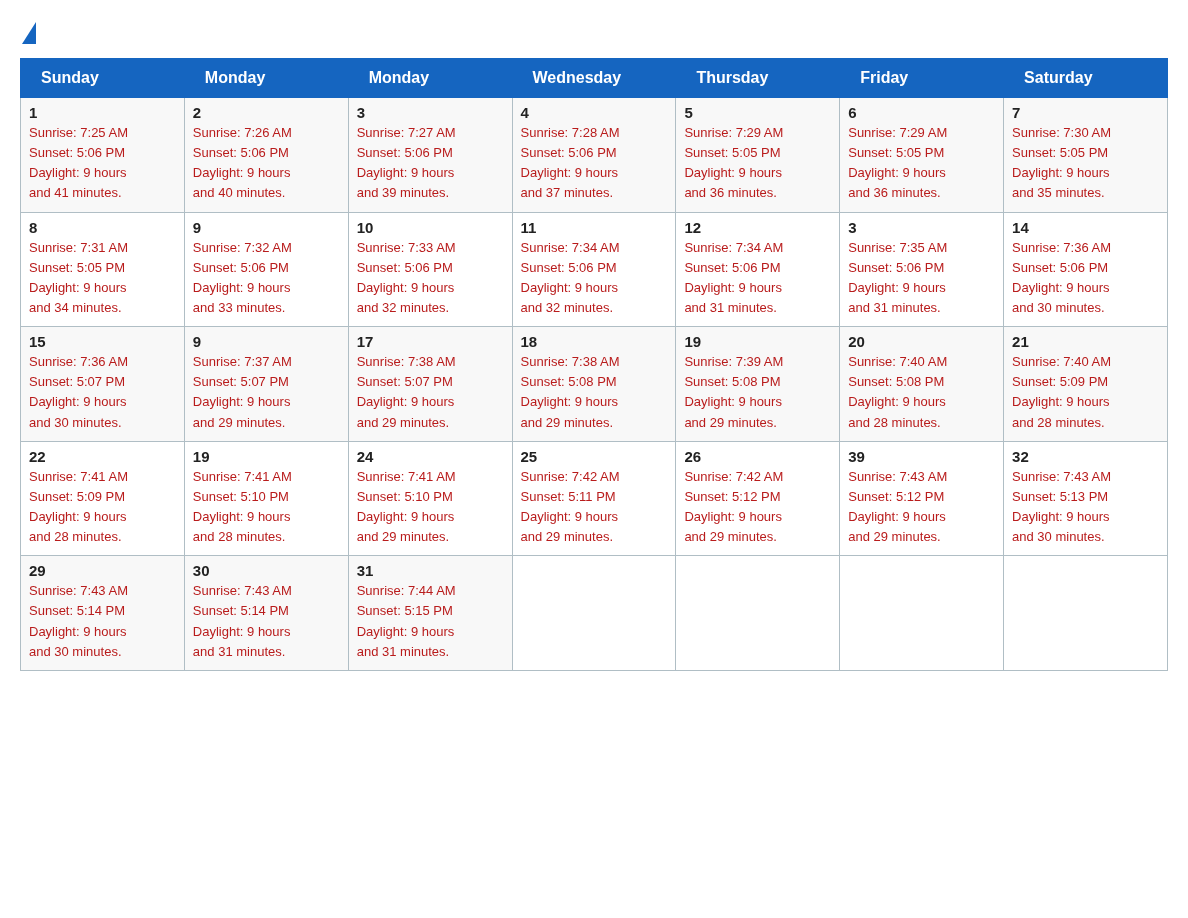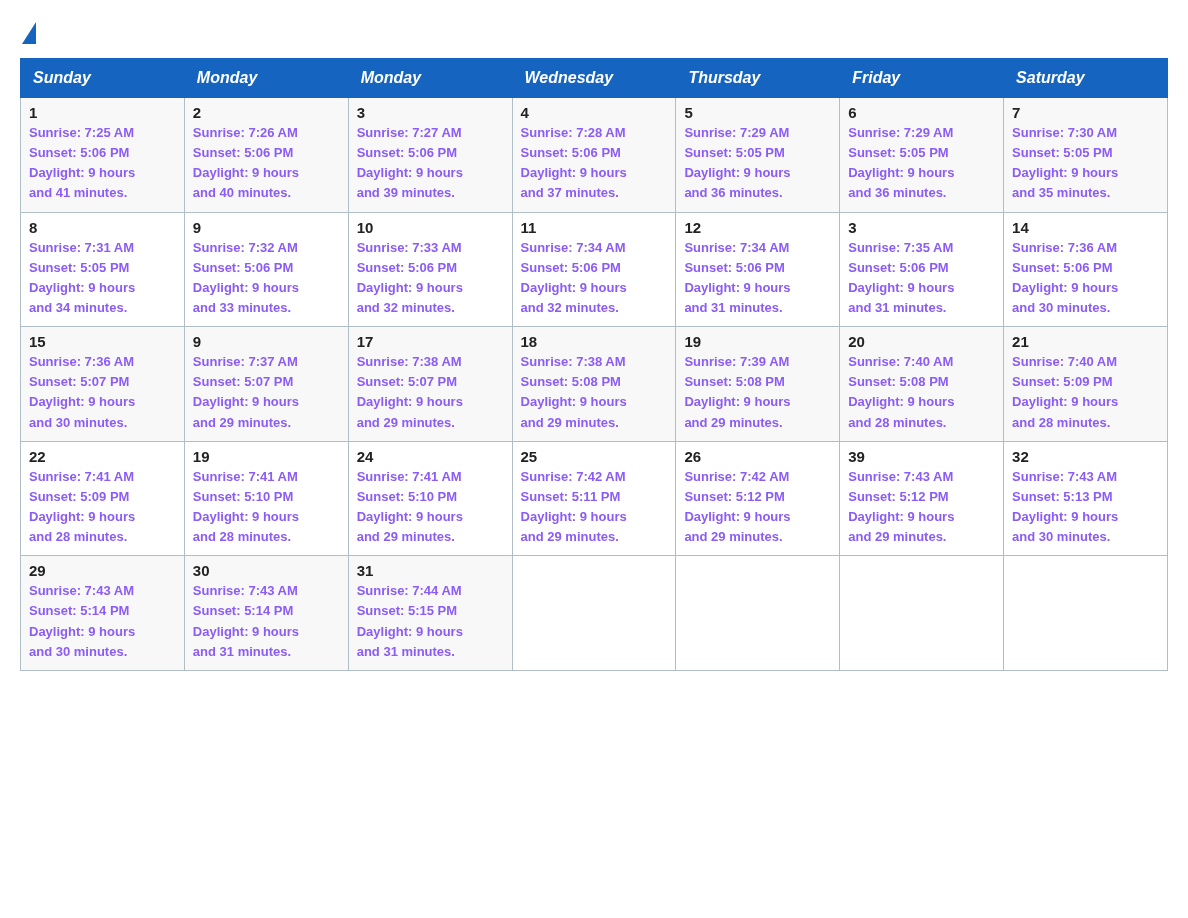--- a/index.html
+++ b/index.html
@@ -69,45 +69,43 @@
     table {
       width: 100%;
       border-collapse: collapse;
       table-layout: fixed;
     }
     thead tr th {
       background-color: #1565c0;
       color: #fff;
       font-size: 16px;
       font-weight: bold;
-      padding: 10px 12px;
+      padding: 10px 20px;
       text-align: left;
       border: 1px solid #1565c0;
-      font-style: italic;
     }
     tbody tr td {
       vertical-align: top;
       padding: 6px 8px 8px 8px;
       border: 1px solid #b0bec5;
       font-size: 13px;
       color: #222;
       min-height: 90px;
       height: 110px;
     }
     tbody tr td .day-num {
       font-size: 15px;
       font-weight: bold;
       display: block;
       margin-bottom: 2px;
     }
     tbody tr td .day-info {
       font-size: 13px;
       line-height: 1.55;
-      color: #8b5cf6;
-      font-weight: bold;
+      color: #b91c1c;
     }
     tbody tr:nth-child(odd) td {
       background-color: #f8f8f8;
     }
     tbody tr:nth-child(even) td {
       background-color: #fff;
     }
     .empty-cell {
       background-color: #fff !important;
     }

